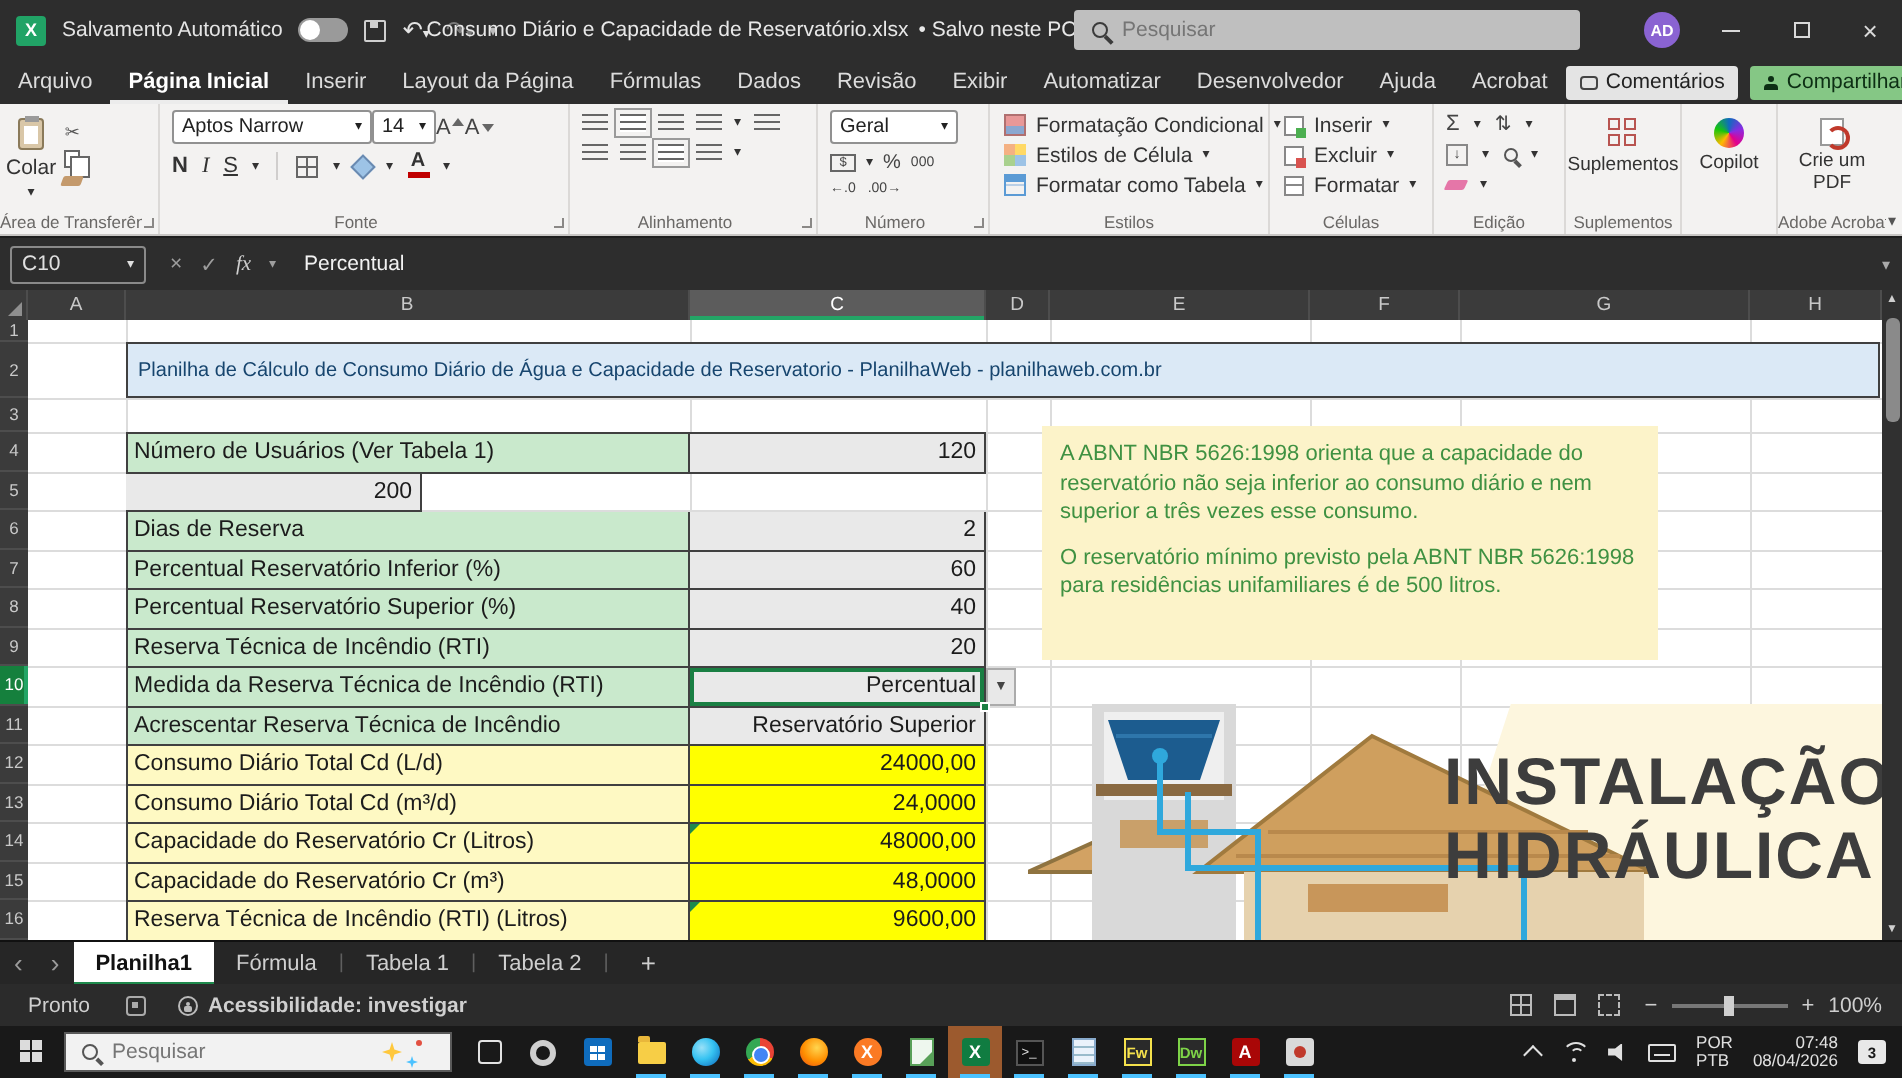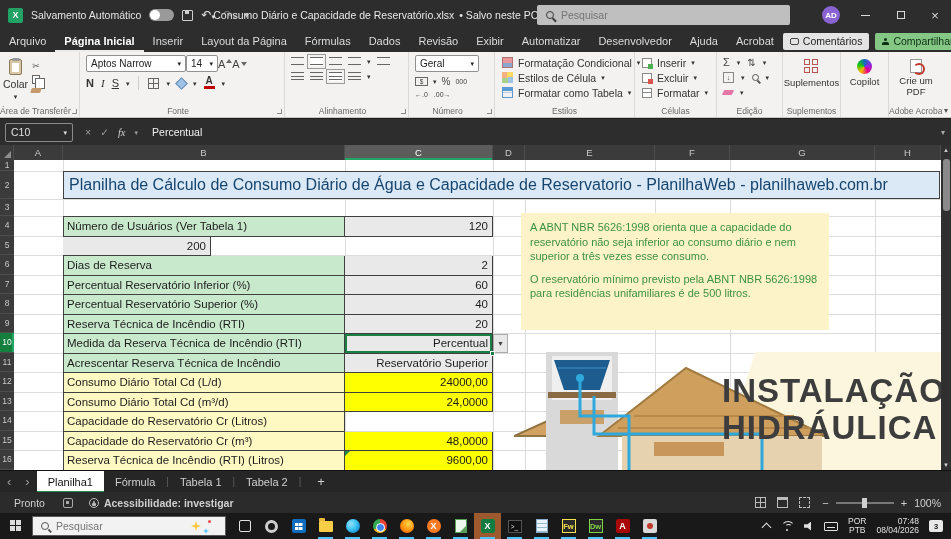--- a/index.html
+++ b/index.html
@@ -113,21 +113,21 @@
   .ch.sel{background:#5c5c5c;color:#fff;box-shadow:inset 0 -2px 0 #23a566}
   .rowhdrs{position:absolute;left:0;top:160px;width:14px;height:310px;background:#3b3b3b;display:flex;flex-direction:column;color:#c9c9c9;font-size:8.5px}
   .rn{display:flex;align-items:center;justify-content:center;border-bottom:1px solid #4d4d4d;flex:0 0 auto}
   .rn.sel{background:#15803d;color:#fff;box-shadow:inset -2px 0 0 #23a566}
   .rh1{height:11px}.rh2{height:28px}.rh3{height:17px}.rh{height:19.5px}
 
   
   .grid{position:absolute;left:14px;top:160px;width:927px;height:310px;background:#fff;overflow:hidden}
   .vl{position:absolute;top:0;bottom:0;width:1px;background:#dcdcdc}
   .hl{position:absolute;left:0;right:0;height:1px;background:#dcdcdc}
-  .titlecell{position:absolute;left:49px;top:11px;width:877px;height:28px;background:#dbe9f6;border:1px solid #404040;color:#17456e;font-size:16px;display:flex;align-items:center;padding-left:5px}
+  .titlecell{position:absolute;left:49px;top:11px;width:877px;height:28px;background:#dbe9f6;border:1px solid #404040;color:#17456e;font-size:10px;display:flex;align-items:center;padding-left:5px}
   .dtable{position:absolute;left:49px;top:56px;width:430px;border-top:1px solid #404040}
   .trow{display:flex;height:19.5px}
   .tl{width:282px;border-left:1px solid #404040;border-bottom:1px solid #404040;border-right:1px solid #404040;font-size:11.5px;display:flex;align-items:center;padding-left:3px;color:#1c1c1c;overflow:hidden;white-space:nowrap}
   .tv{width:148px;border-bottom:1px solid #404040;border-right:1px solid #404040;font-size:11.5px;display:flex;align-items:center;justify-content:flex-end;padding-right:4px;color:#1c1c1c;position:relative}
   .lab-green{background:#c9e9cc}.val-gray{background:#e9e9e9}
   .lab-salmon{background:#fef9c3}.val-yellow{background:#ffff00}
   .tv.selected{box-shadow:inset 0 0 0 2px #1a7f43}
   .fill-handle{position:absolute;right:-3px;bottom:-3px;width:5px;height:5px;background:#1a7f43;border:1px solid #fff;z-index:3}
   .flag{position:absolute;left:0;top:0;width:0;height:0;border-top:5px solid #1e8a4c;border-right:5px solid transparent}
   .dropbtn{position:absolute;left:479px;top:173.5px;width:15px;height:19.5px;background:#e8e8e8;border:1px solid #ababab;display:flex;align-items:center;justify-content:center;font-size:7px;color:#444;z-index:2}
@@ -140,21 +140,21 @@
   
   .vscroll{position:absolute;left:941px;top:145px;width:10px;height:325px;background:#303030;color:#cfcfcf}
   .vs-up{position:absolute;top:2px;left:0;right:0;text-align:center;font-size:6px}
   .vs-dn{position:absolute;bottom:2px;left:0;right:0;text-align:center;font-size:6px}
   .vs-thumb{position:absolute;left:1.5px;top:14px;width:7px;height:52px;background:#8a8a8a;border-radius:3px}
 
   
   .sheetbar{position:absolute;left:0;top:470px;width:951px;height:22px;background:#262626;display:flex;align-items:center;color:#cfcfcf;font-size:11px;border-top:1px solid #111}
   .snav{padding:0 7px;color:#9a9a9a;font-size:13px}
   .stab{height:22px;display:flex;align-items:center;padding:0 11px;white-space:nowrap}
-  .stab.active{background:#fff;color:#111;font-weight:400;box-shadow:inset 0 -2px 0 #1e8a4c}
+  .stab.active{background:#fff;color:#111;font-weight:700;box-shadow:inset 0 -2px 0 #1e8a4c}
   .tabsep{color:#5f5f5f;font-size:10px}
   .addsheet{margin-left:16px;font-size:13px;color:#cfcfcf}
 
   
   .statusbar{position:absolute;left:0;top:492px;width:951px;height:21px;background:#2b2b2b;color:#cfcfcf;font-size:10.5px;display:flex;align-items:center}
   .macro{width:10px;height:10px;border:1px solid #aaa;border-radius:2px;position:relative;margin-left:18px}
   .macro:before{content:"";position:absolute;inset:2.5px;background:#aaa}
   .acc-ico{width:10px;height:10px;border:1px solid #bbb;border-radius:50%;margin-left:16px;position:relative}
   .acc-ico:before{content:"";position:absolute;left:3.5px;top:2px;width:2px;height:2px;border-radius:50%;background:#bbb}
   .acc-ico:after{content:"";position:absolute;left:2.5px;top:4.5px;width:4px;height:3px;background:#bbb;border-radius:1px}
@@ -205,21 +205,21 @@
   .a-misc{width:14px;height:14px;background:#d9d9d9;border-radius:2px;position:relative}
   .a-misc:before{content:"";position:absolute;left:4px;top:4px;width:6px;height:6px;border-radius:50%;background:#c0392b}
   .tray{margin-left:auto;display:flex;align-items:center;gap:10px;padding-right:8px;color:#e0e0e0}
   .chev{width:7px;height:7px;border-left:1.5px solid #e0e0e0;border-top:1.5px solid #e0e0e0;transform:rotate(45deg);margin-top:3px}
   .wifi{position:relative;width:14px;height:11px}
   .wifi:before{content:"";position:absolute;left:1px;top:0;width:12px;height:12px;border:1.5px solid transparent;border-top-color:#e0e0e0;border-radius:50%}
   .wifi:after{content:"";position:absolute;left:4.5px;top:3.5px;width:5px;height:5px;border:1.5px solid transparent;border-top-color:#e0e0e0;border-radius:50%}
   .wifi i{position:absolute;left:6px;top:8px;width:2px;height:2px;background:#e0e0e0;border-radius:50%}
   .vol{width:10px;height:9px;background:#e0e0e0;-webkit-clip-path:polygon(0 30%,35% 30%,70% 0,70% 100%,35% 70%,0 70%);clip-path:polygon(0 30%,35% 30%,70% 0,70% 100%,35% 70%,0 70%)}
   .kbd{width:14px;height:9px;border:1px solid #e0e0e0;border-radius:1px;background:linear-gradient(#e0e0e0,#e0e0e0) center 70%/8px 1px no-repeat}
-  .lang{font-size:8.5px;line-height:9.5px;text-align:center}
+  .lang{font-size:8.5px;line-height:9.5px;}
   .clock{font-size:8.5px;line-height:9.5px;text-align:right}
   .notif{width:14px;height:12px;background:#e8e8e8;border-radius:2px;color:#191919;font-size:7.5px;display:flex;align-items:center;justify-content:center;font-weight:700}
 </style>
 </head>
 <body>
 
 <div class="stage">
 
   <div class="titlebar">
     <div class="tb-left">
@@ -575,20 +575,24 @@
       <div class="trow">
           <div class="tl lab-salmon">Consumo Diário Total Cd (L/d)</div>
           <div class="tv val-yellow">24000,00</div>
         </div>
       <div class="trow">
           <div class="tl lab-salmon">Consumo Diário Total Cd (m³/d)</div>
           <div class="tv val-yellow">24,0000</div>
         </div>
       <div class="trow">
           <div class="tl lab-salmon">Capacidade do Reservatório Cr (Litros)</div>
+          <div class="tv val-yellow">
+            <span class="flag"></span>
+            <span>48000,00</span>
+          </div>
         </div>
       <div class="trow">
           <div class="tl lab-salmon">Capacidade do Reservatório Cr (m³)</div>
           <div class="tv val-yellow">48,0000</div>
         </div>
       <div class="trow">
           <div class="tl lab-salmon">Reserva Técnica de Incêndio (RTI) (Litros)</div>
           <div class="tv val-yellow">
             <span class="flag"></span>
             <span>9600,00</span>

